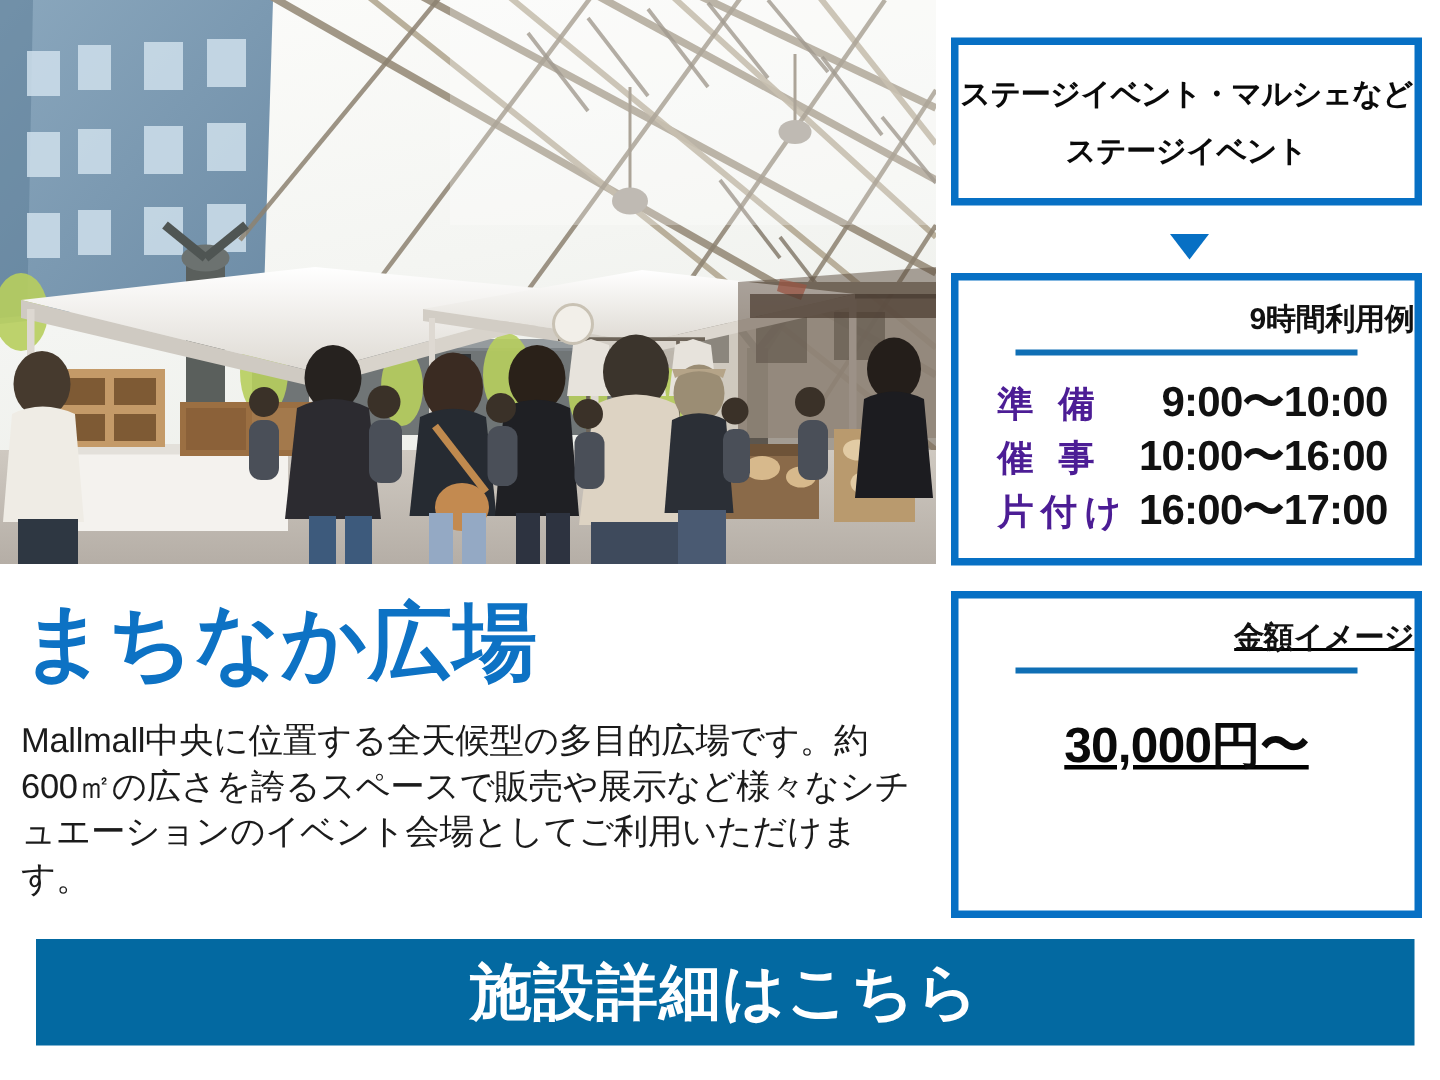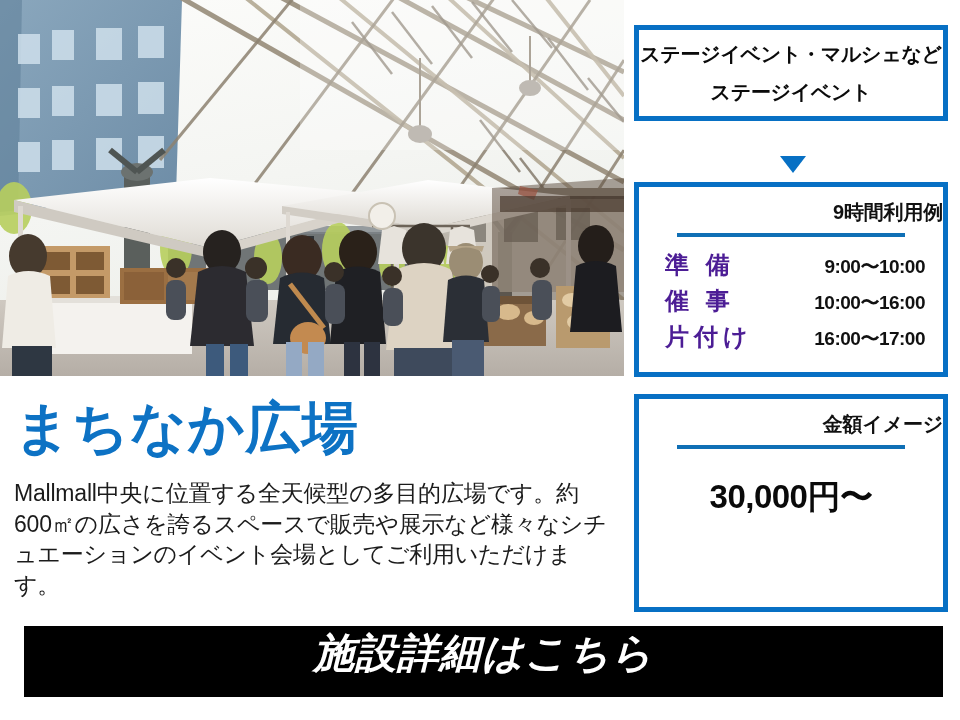--- a/index.html
+++ b/index.html
@@ -57,23 +57,23 @@
     letter-spacing: -0.2px;
   }
 
   
   .panel {
     position: absolute;
     border: 5px solid #0770c4;
     background: #ffffff;
   }
 
-  #panel-intro  { left: 634px; top: 25px;  width: 314px; height: 96px; }
+  #panel-intro  { left: 634px; top: 25px;  width: 314px; height: 112px; }
   #panel-sched  { left: 634px; top: 182px; width: 314px; height: 195px; }
-  #panel-price  { left: 634px; top: 394px; width: 314px; height: 218px; }
+  #panel-price  { left: 634px; top: 394px; width: 314px; height: 218px; text-decoration: underline; }
 
   .intro-lines {
     height: 100%;
     display: flex;
     flex-direction: column;
     align-items: center;
     justify-content: center;
     gap: 11px;
   }
   .intro-line {
@@ -125,21 +125,21 @@
     height: 36px;
   }
   .sched-label {
     font-size: 24px;
     font-weight: 700;
     color: #4c1d95;
     letter-spacing: 5px;
     white-space: nowrap;
   }
   .sched-time {
-    font-size: 19px;
+    font-size: 28px;
     font-weight: 700;
     color: #111111;
     letter-spacing: -0.5px;
     white-space: nowrap;
   }
 
   
   #panel-price .panel-title { margin-top: 12px; }
   #panel-price .rule { width: 228px; }
 
@@ -166,26 +166,25 @@
   }
   .price-note + .price-note { margin-top: 22px; }
 
   
   .cta {
     position: absolute;
     left: 24px;
     top: 626px;
     width: 919px;
     height: 71px;
-    background: #000000;
+    background: #0369a1;
     display: flex;
-    align-items: flex-start;
+    align-items: center;
     justify-content: center;
     cursor: pointer;
-    font-style: italic;
   }
   .cta-label {
     font-size: 41px;
     font-weight: 900;
     color: #ffffff;
     letter-spacing: 1px;
     white-space: nowrap;
   }
 </style>
 </head>

